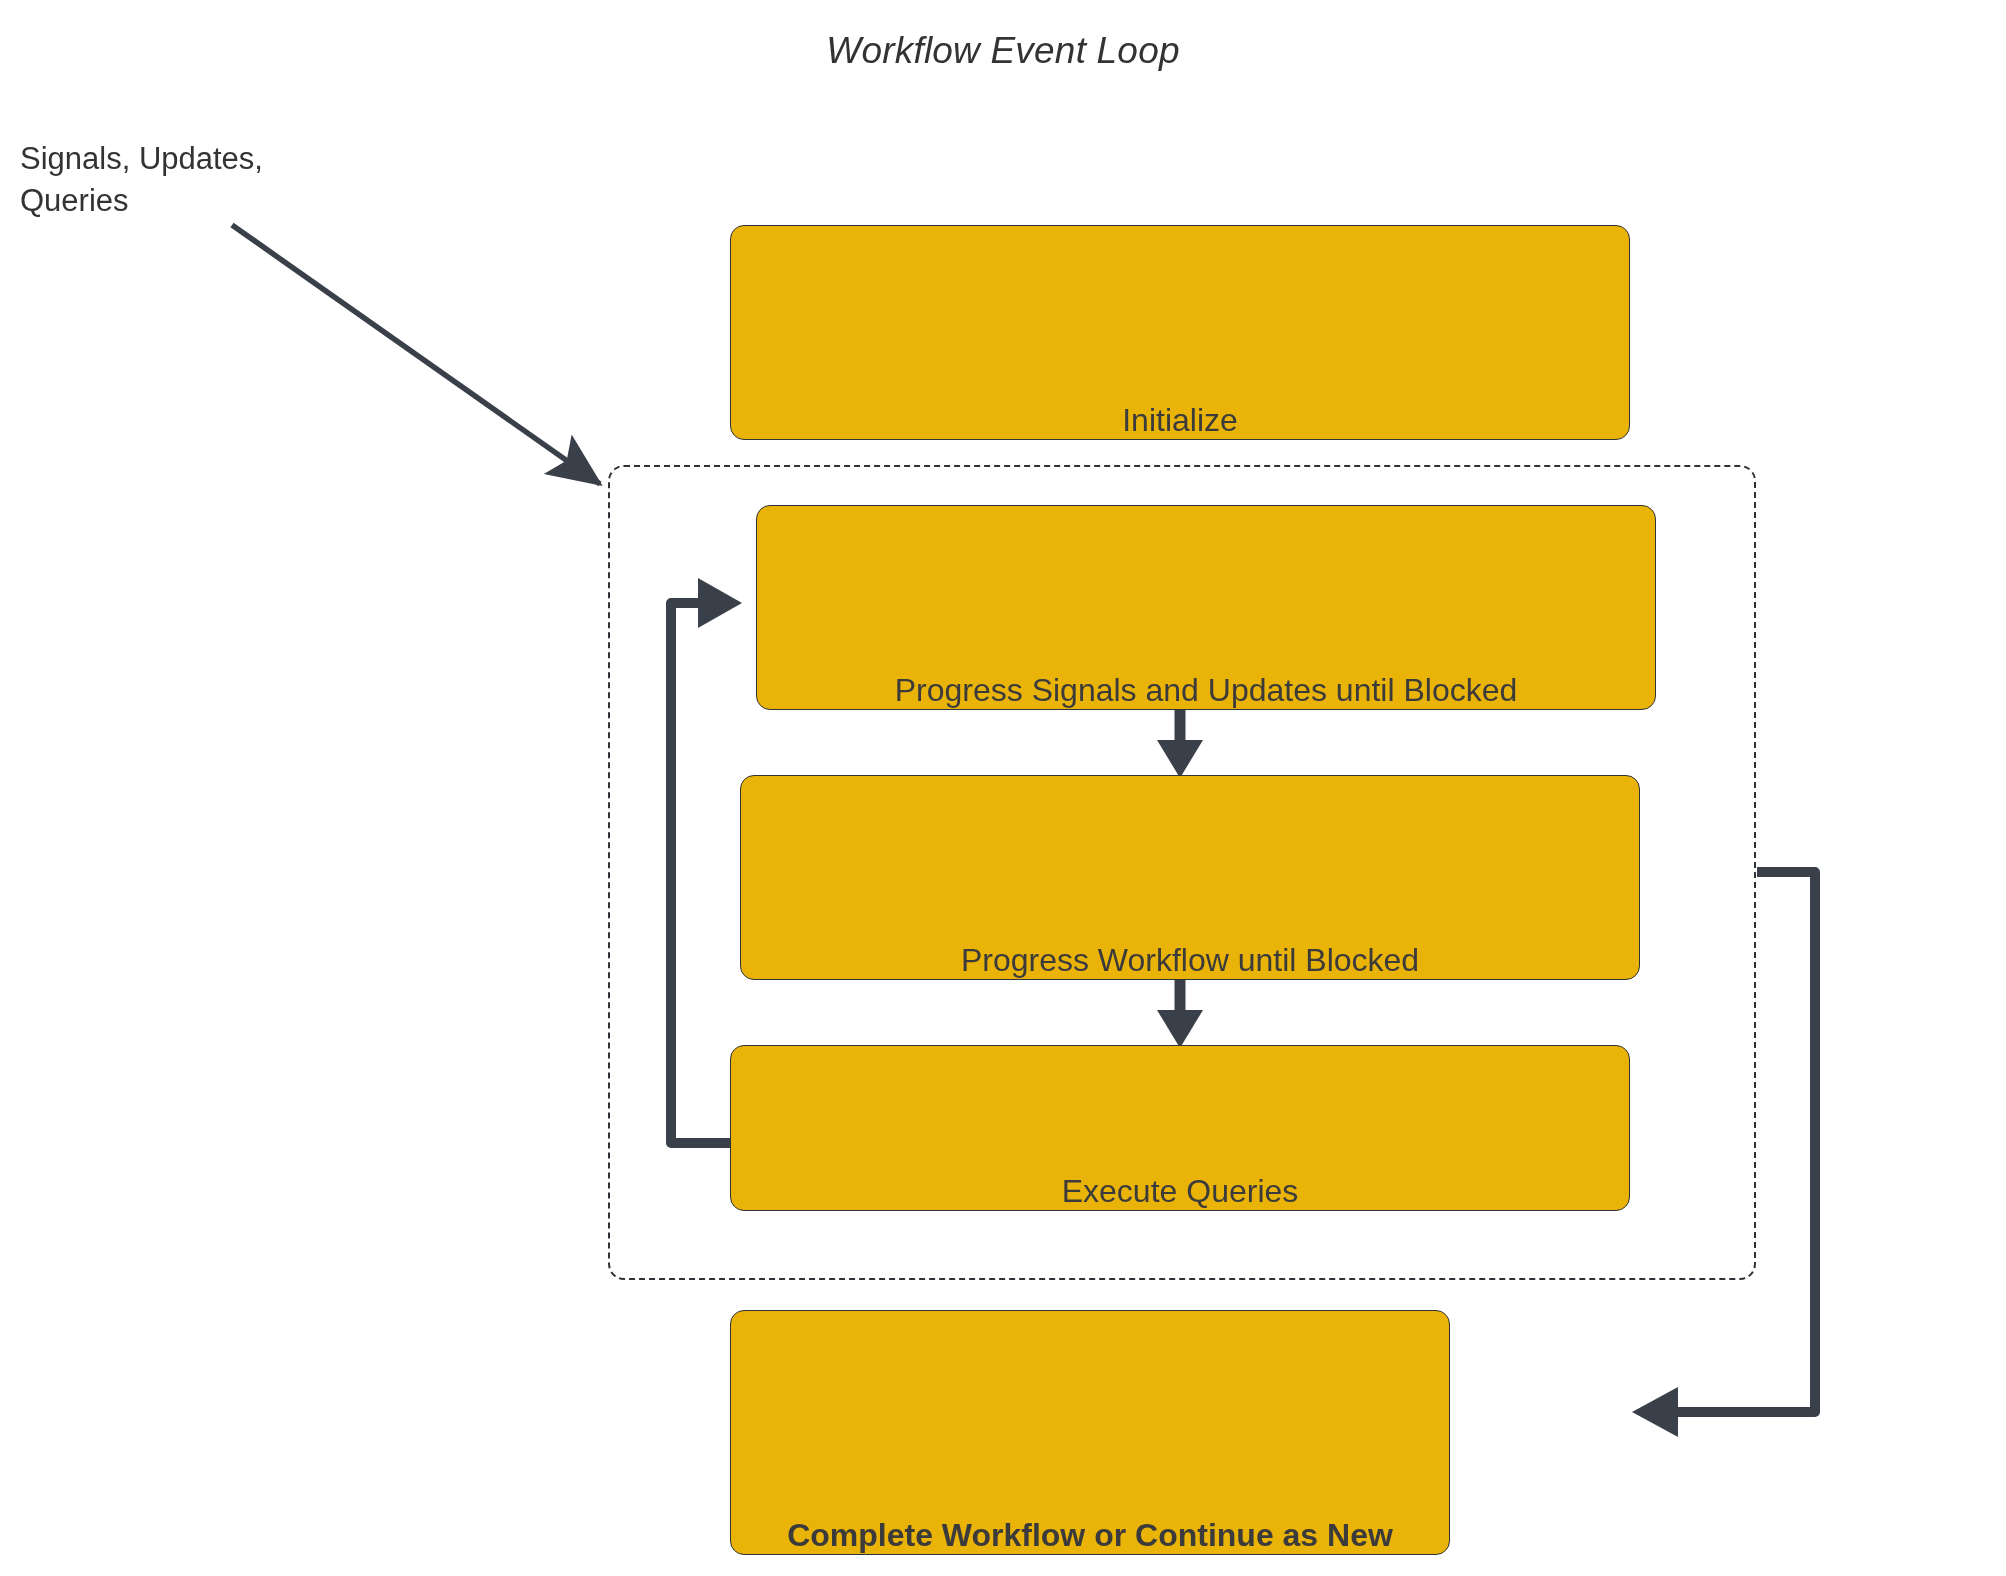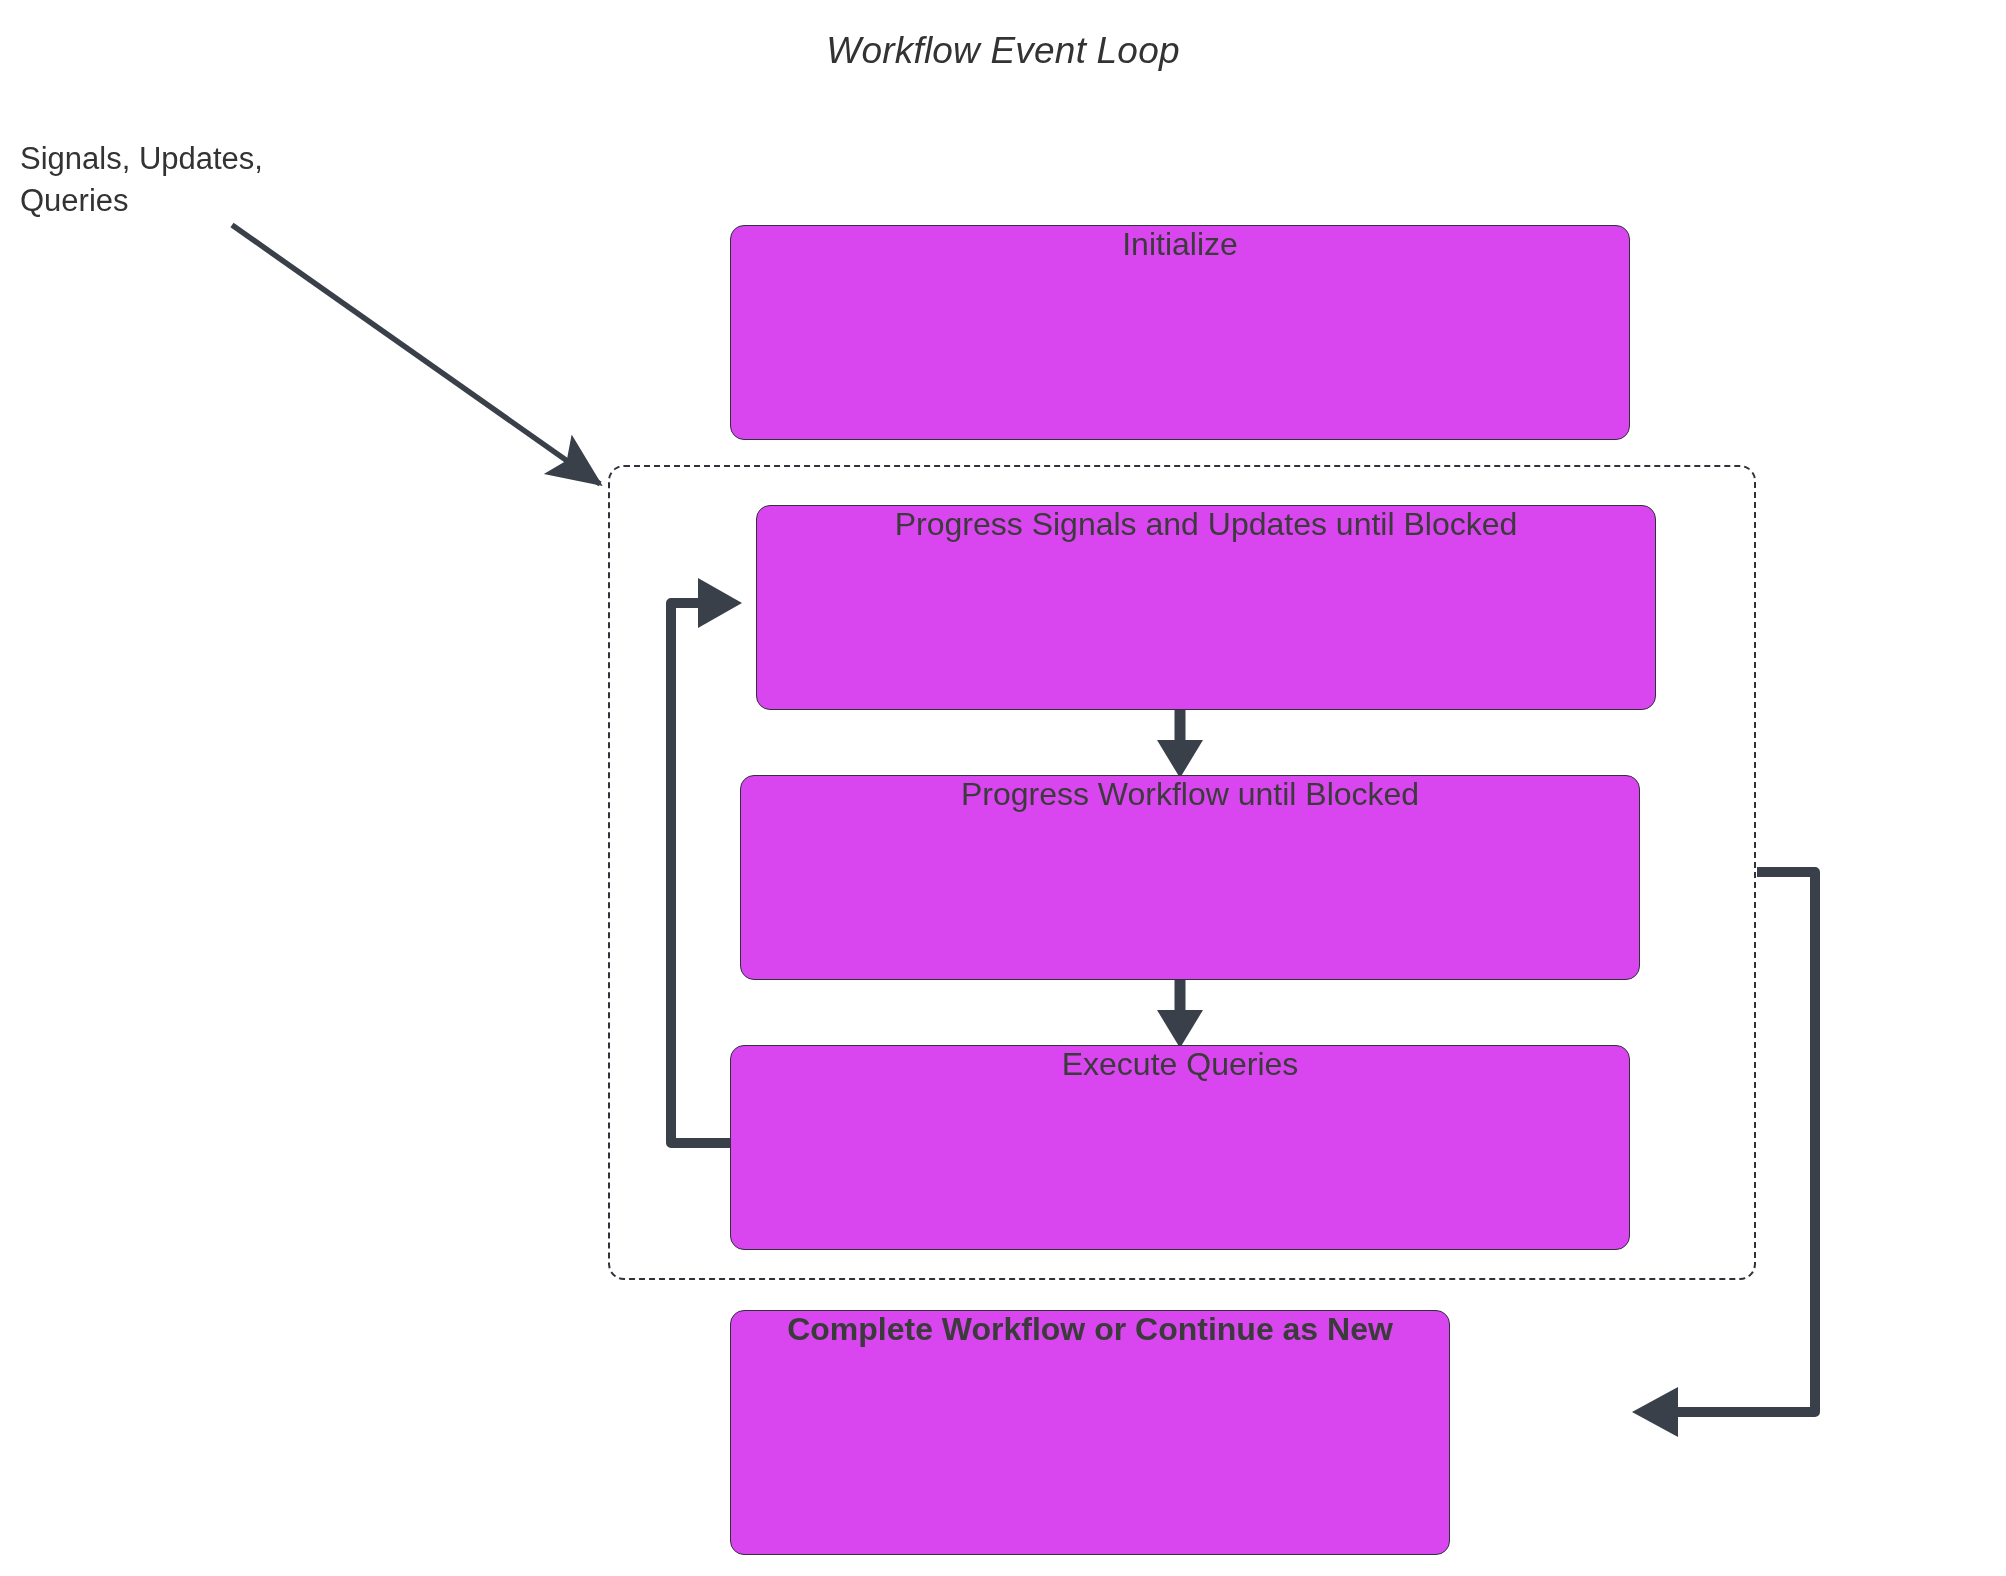--- a/index.html
+++ b/index.html
@@ -49,25 +49,25 @@
     left: 20px;
     top: 138px;
     width: 290px;
     font-size: 31px;
     line-height: 42px;
     color: #333333;
   }
   .node-box {
     position: absolute;
     box-sizing: border-box;
-    background: #d946ef;
+    background: #eab308;
     border: 1.6px solid #2f3239;
     border-radius: 14px;
     display: flex;
-    align-items: flex-start;
+    align-items: flex-end;
     justify-content: center;
     pointer-events: auto;
   }
   .node-label {
     font-size: 32px;
     color: #3b3b3b;
     text-align: center;
     padding: 0 24px;
     white-space: nowrap;
   }
@@ -75,21 +75,21 @@
     position: absolute;
     box-sizing: border-box;
     border: 2px dashed #2f3239;
     border-radius: 16px;
     background: transparent;
   }
   
   #node-initialize   { left: 730px; top: 225px;  width: 900px; height: 215px; }
   #node-progress-su  { left: 756px; top: 505px;  width: 900px; height: 205px; }
   #node-progress-wf  { left: 740px; top: 775px;  width: 900px; height: 205px; }
-  #node-execute-q    { left: 730px; top: 1045px; width: 900px; height: 205px; }
+  #node-execute-q    { left: 730px; top: 1045px; width: 900px; height: 166px; }
   #node-complete-wf  { left: 730px; top: 1310px; width: 720px; height: 245px; font-weight: bold; }
   #loop-region-box   { left: 608px; top: 465px;  width: 1148px; height: 815px; }
 </style>
 </head>
 <body>
 
 <div id="canvas">
 
   <svg id="diagram-svg" viewBox="0 0 2006 1576">
     <defs>

